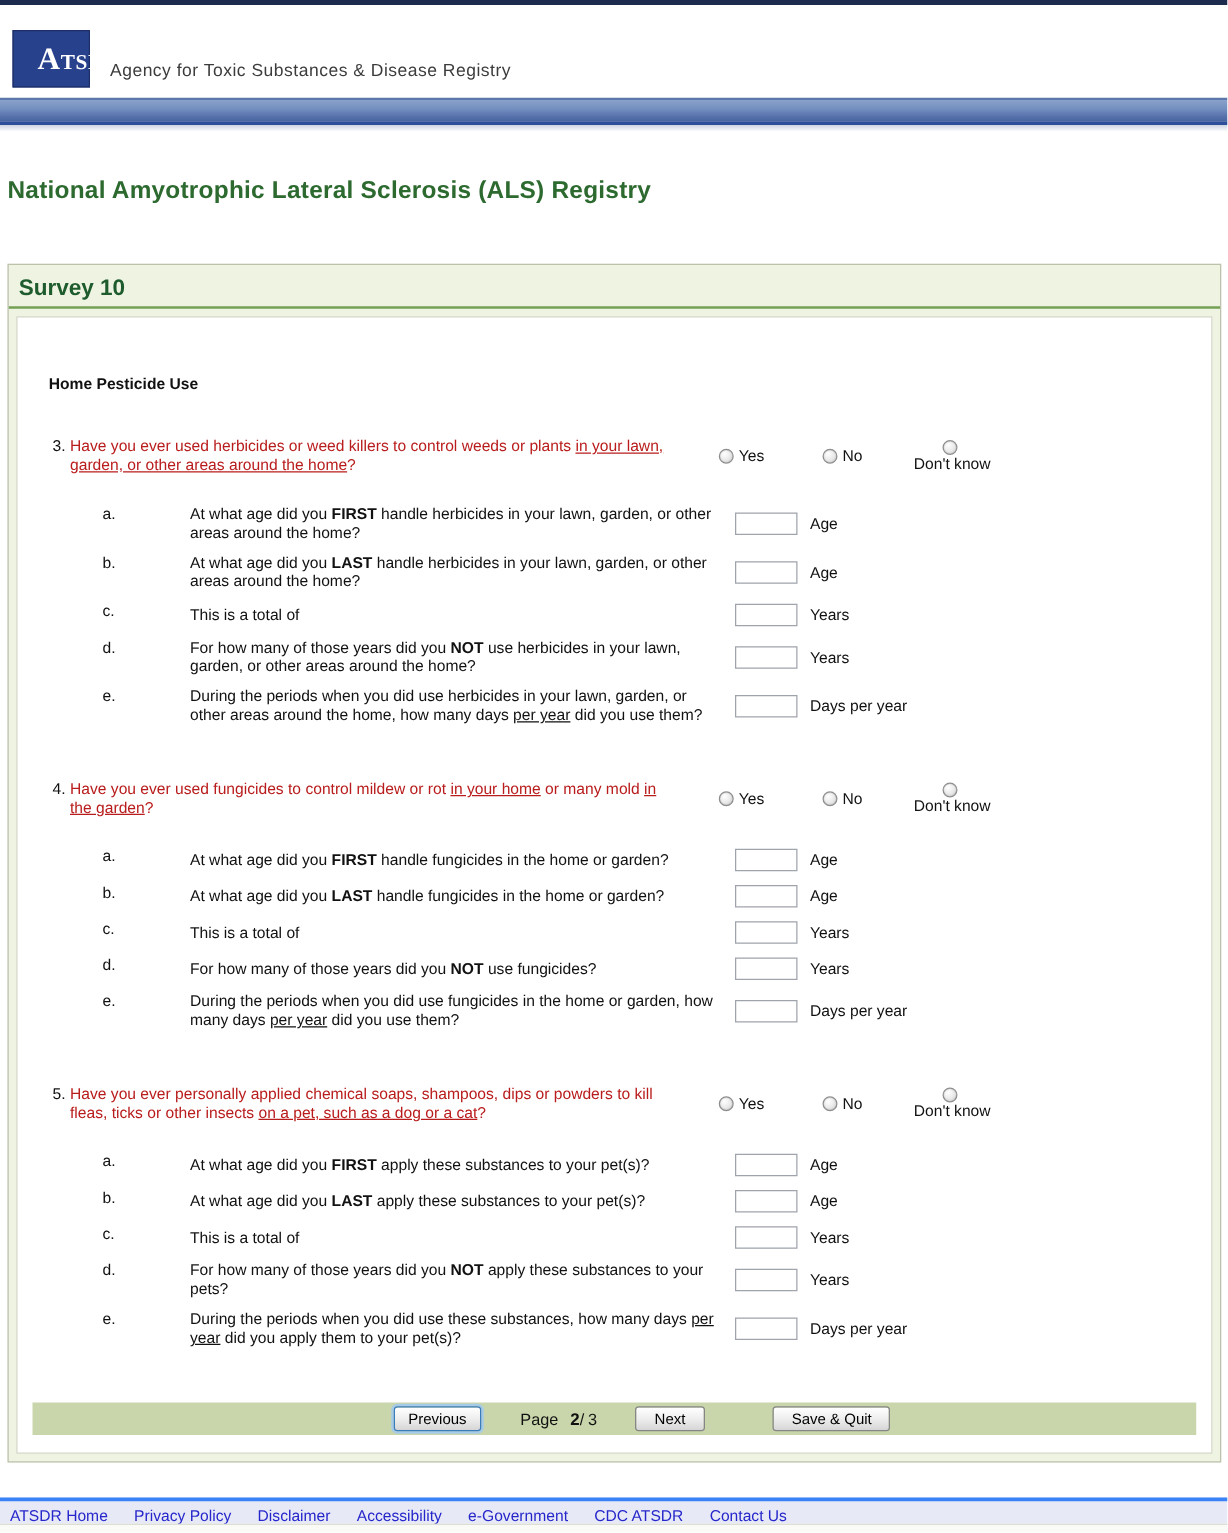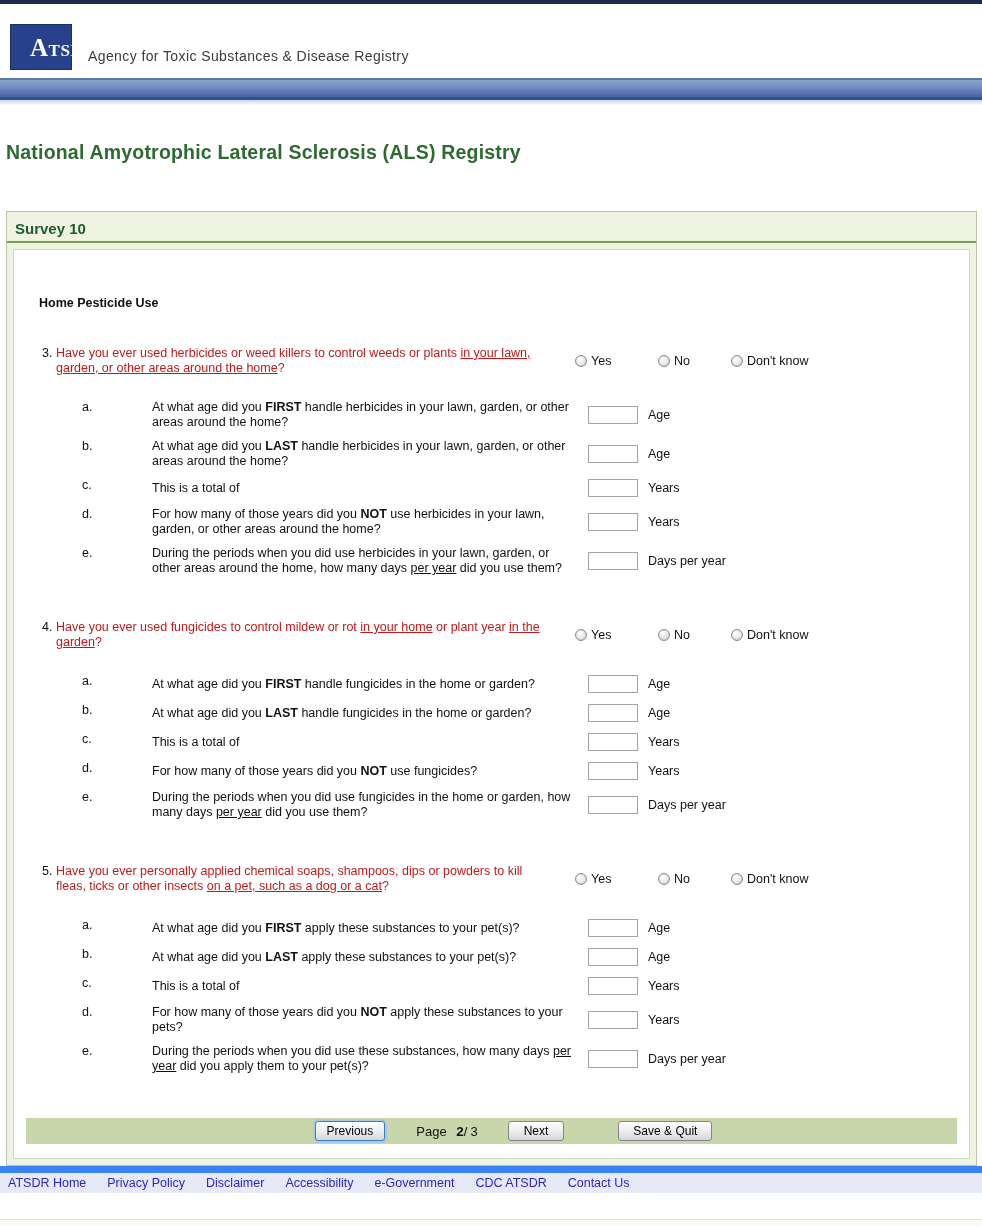--- a/index.html
+++ b/index.html
@@ -19,35 +19,35 @@
   .agency-name { position:absolute; left:88px; top:44px; font-size:14px; color:#3c3c3c; letter-spacing:.4px; }
   .bluebar { height:22px; border-top:2px solid #5c78aa; border-bottom:3px solid #2e509a;
              background:linear-gradient(180deg,#8aa2cb 0%, #7490c0 40%, #566fab 80%, #47679f 100%); }
   .bar-fade { height:5px; background:linear-gradient(#ccd3e2,#fbfcfd); }
 
   
   .page-title { margin:36px 0 0 6px; font-size:19.5px; font-weight:bold; color:#2d6a2f; letter-spacing:.2px; }
 
   
   .panel { margin:47px 5px 0 6px; background:#eff3e2; border:1px solid #bcc2ac; }
-  .survey-header { font-size:15px; font-weight:bold; color:#1e5b2d; padding:8px 8px 4px 8px;
+  .survey-header { font-size:18px; font-weight:bold; color:#1e5b2d; padding:8px 8px 4px 8px;
                    border-bottom:2px solid #76a054; }
   .inner { margin:6px; background:#fff; border:1px solid #d2d6c4; display:flex; flex-direction:column;
            min-height:832px; }
   .section-heading { margin:46px 0 0 25px; font-weight:bold; font-size:12.5px; color:#111; }
   .questions { margin-top:36px; }
   .question { padding-left:28px; margin-bottom:44px; }
   .q-main { display:flex; align-items:center; }
   .q-row { display:flex; width:499px; flex:none; }
   .q-num { width:14px; flex:none; font-size:12.5px; color:#111; }
   .q-text { width:485px; font-size:12.5px; line-height:1.2; color:#b91c1c; }
   .radio-group { display:flex; margin-left:34px; }
   .radio-opt { width:83px; flex:none; display:flex; align-items:center; font-size:12.5px; color:#111; cursor:pointer; }
   .radio-opt:nth-child(2) { width:73px; }
-  .radio-opt:last-child { width:auto; }
+  .radio-opt:last-child { width:auto;flex-direction:column; }
   input[type=radio] { appearance:none; -webkit-appearance:none; width:12px; height:12px; margin:0 4px 0 0;
                       border-radius:50%; border:1px solid #8e8e8e; flex:none;
                       background:radial-gradient(circle at 35% 30%, #ffffff 0%, #e9e9e9 55%, #c9c9c9 100%);
                       box-shadow:inset 0 0 1px #aaa; cursor:pointer; }
   .subs { margin-top:24px; }
   .sub-row { display:flex; align-items:center; padding-left:40px; margin-bottom:9px; min-height:20px; }
   .sub-letter { width:22px; flex:none; align-self:flex-start; font-size:12.5px; color:#111; }
   .sub-text { width:420px; flex:none; font-size:12.5px; line-height:1.2; color:#111;margin-left:48px; }
   .answer { display:flex; align-items:center; margin-left:16px; }
   .answer-input { width:50px; height:18px; border:1px solid #9fa4ac; font-size:12px; padding:0 2px;
@@ -63,21 +63,21 @@
          border-radius:3px; background:linear-gradient(#ffffff,#ececec 55%,#d6d6d6); cursor:pointer; }
   .btn-prev { border-color:#3b7cba; box-shadow:0 0 0 2px #a6cbe8; margin-right:31px;margin-left:44px; }
   .page-indicator { font-size:13px; margin-right:30px; color:#111; }
   .page-indicator .lbl { margin-right:6px; }
   .page-indicator .cur { font-weight:bold; font-size:13.5px; }
   .page-indicator .sep { margin-right:3px; }
   .btn-next { margin-right:54px; padding:2px 15px; }
   .btn-save { padding:2px 14px; }
 
   
-  .footer-links { height:27px; background:#e7eaf6; border-top:7px solid #3b82f6;
+  .footer-links { margin-top:28px; height:27px; background:#e7eaf6; border-top:3px solid #3b82f6;
                   display:flex; align-items:center; gap:21px; padding-left:8px; font-size:12.5px; }
   .footer-links a { color:#2626cb; text-decoration:none; cursor:pointer; }
   .footer-main { display:flex; justify-content:space-between; padding:16px 4px 0 6px; }
 
   .bottom-strip { position:absolute; bottom:0; left:0; width:100%; height:7px;
                   border-top:1px solid #dcdfd3; background:#fafbf6; }
 </style>
 </head>
 <body>
 
@@ -168,21 +168,21 @@
       <span class="unit">Days per year</span>
     </div>
   </div>
 </div>
   </div>
 
   <div class="question">
     <div class="q-main">
       <div class="q-row">
         <span class="q-num">4.</span>
-        <div class="q-text"><span>Have you ever used fungicides to control mildew or rot </span><span class="u">in your home</span><span> or plant year </span><span class="u">in the garden</span><span>?</span></div>
+        <div class="q-text"><span>Have you ever used fungicides to control mildew or rot </span><span class="u">in your home</span><span> or many mold </span><span class="u">in the garden</span><span>?</span></div>
       </div>
       <div class="radio-group">
                 <label class="radio-opt">
                   <input type="radio" name="q4" style="">
                   <span>Yes</span>
                 </label>
                 <label class="radio-opt">
                   <input type="radio" name="q4" style="">
                   <span>No</span>
                 </label>

